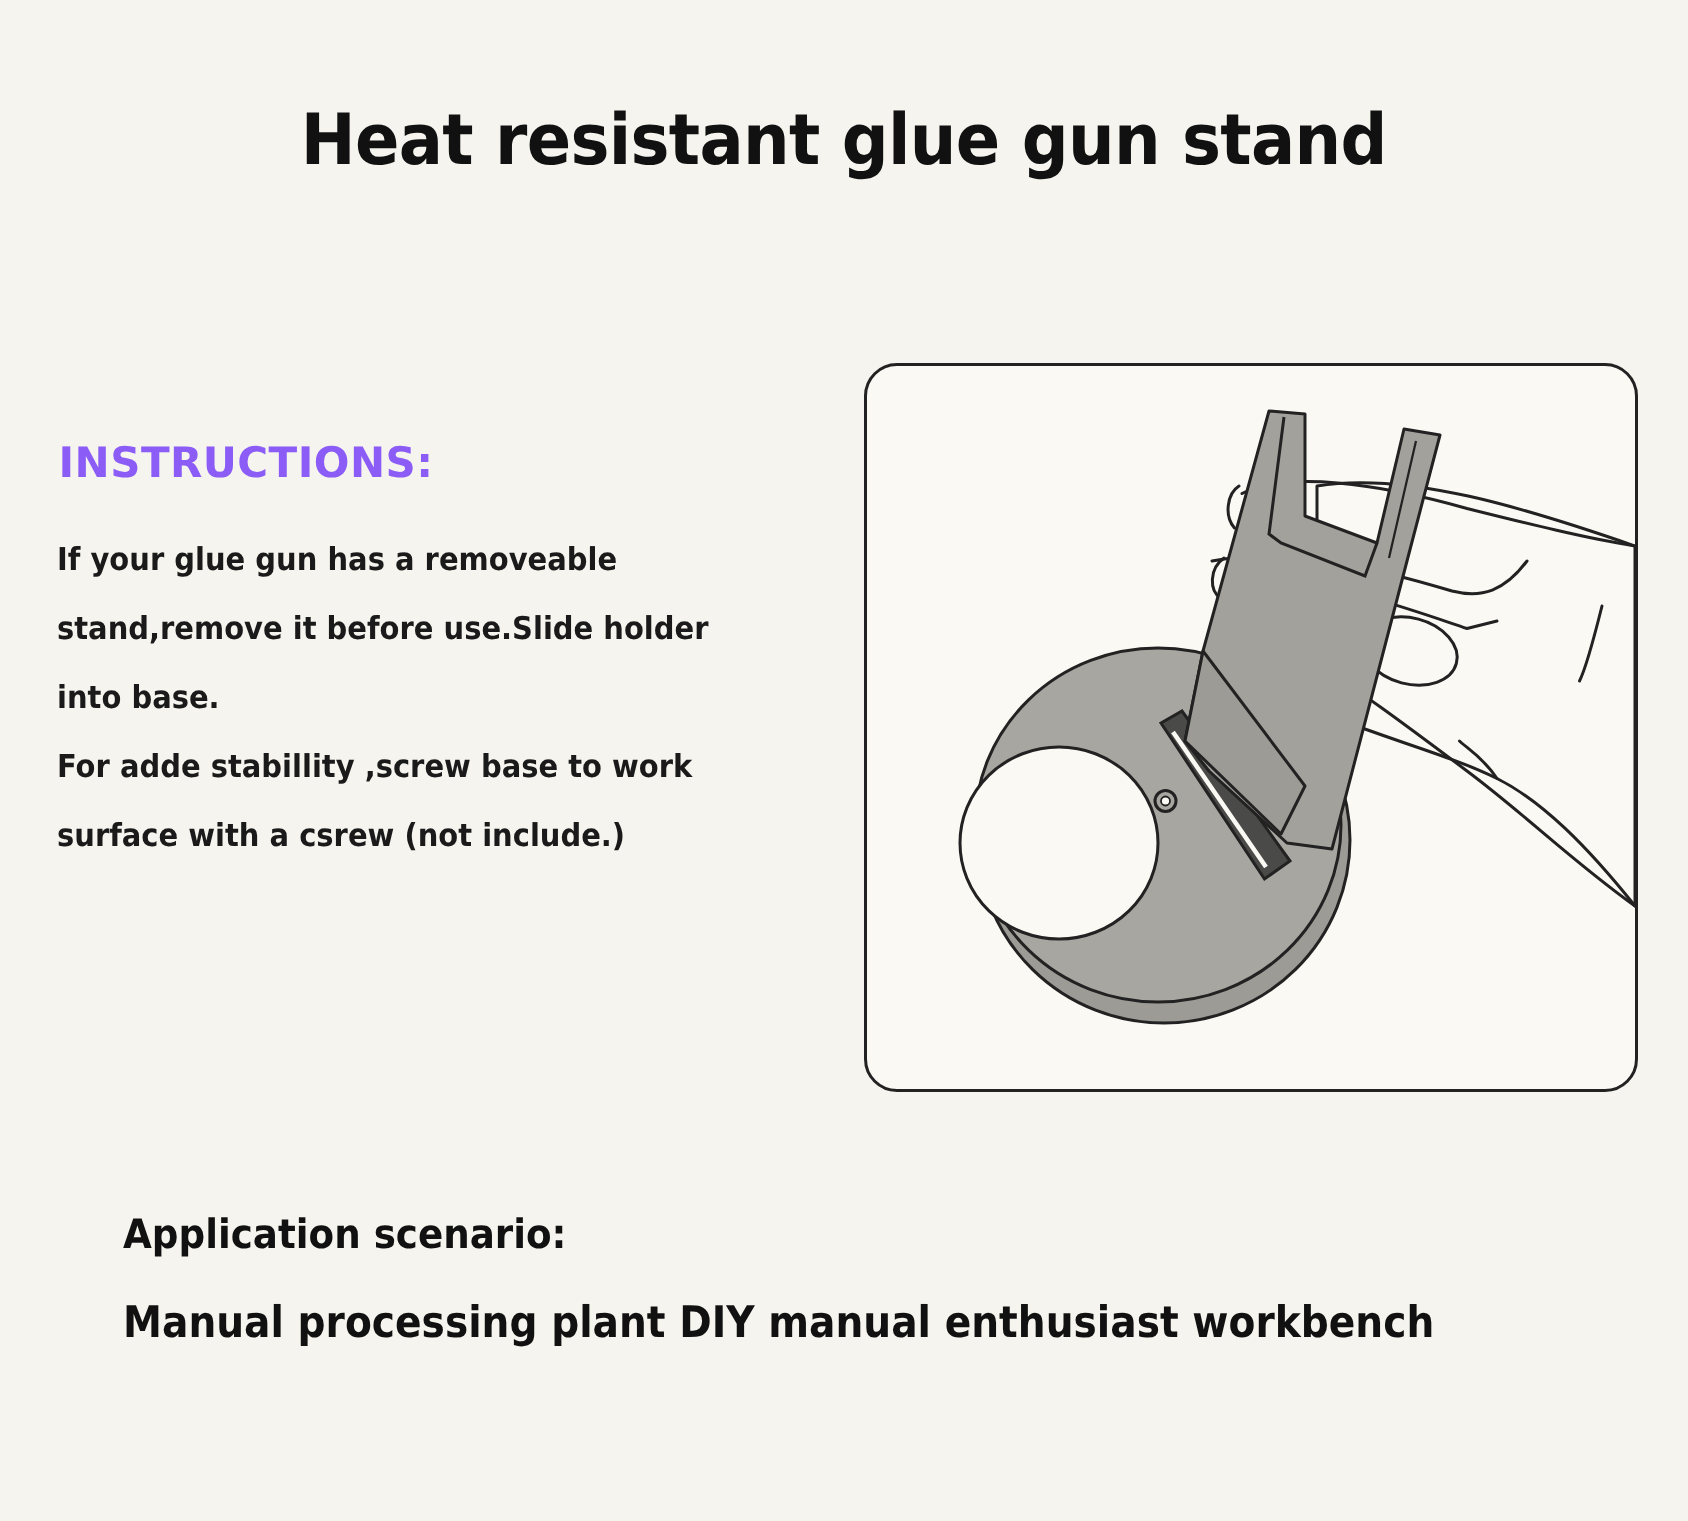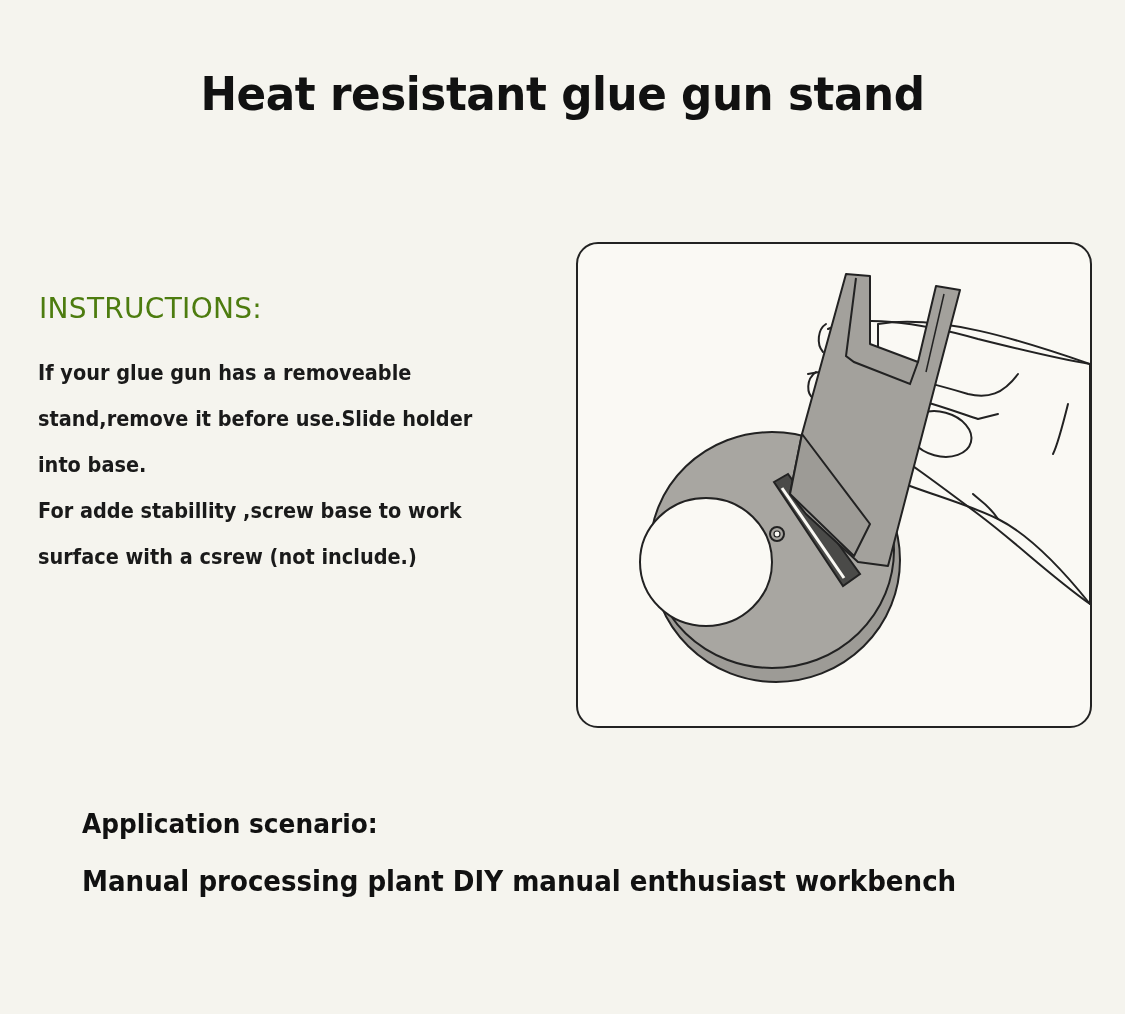--- a/index.html
+++ b/index.html
@@ -13,23 +13,23 @@
   }
   .title {
     position: absolute; left: 0; right: 0; top: 66px;
     text-align: center;
     font-size: 47px; font-weight: bold;
     letter-spacing: -0.5px;
     transform: scaleX(0.93);
   }
   .instr-heading {
     position: absolute; left: 39px; top: 292px;
-    font-size: 28px; font-weight: normal;
+    font-size: 28px; font-weight: bold;
     letter-spacing: 0.3px;
-    color: #4d7c0f;
+    color: #8b5cf6;
   }
   .instr-body {
     position: absolute; left: 38px; top: 350px;
     width: 520px;
     font-size: 21px; font-weight: bold;
     line-height: 46px;
     color: #1a1a1a;
     transform-origin: left top;
     transform: scaleX(0.92);
   }

